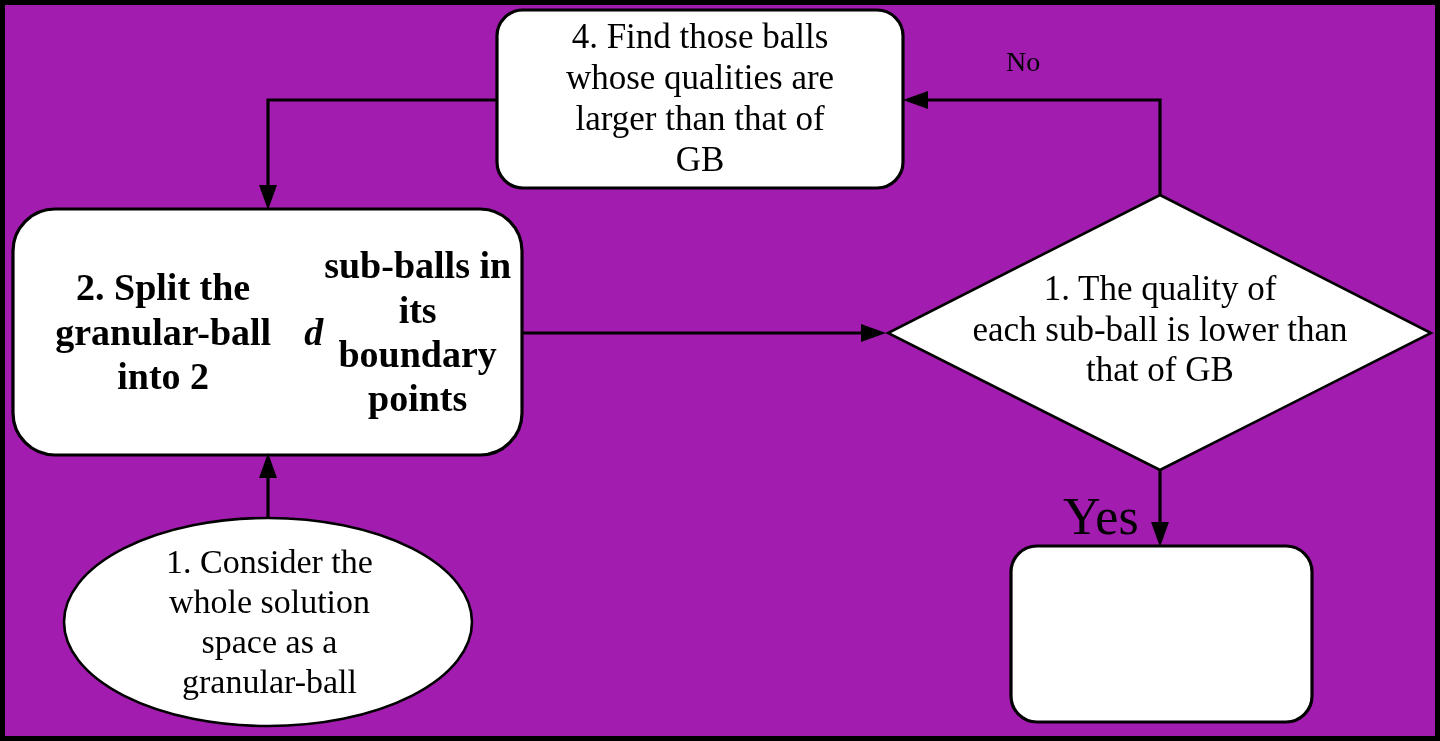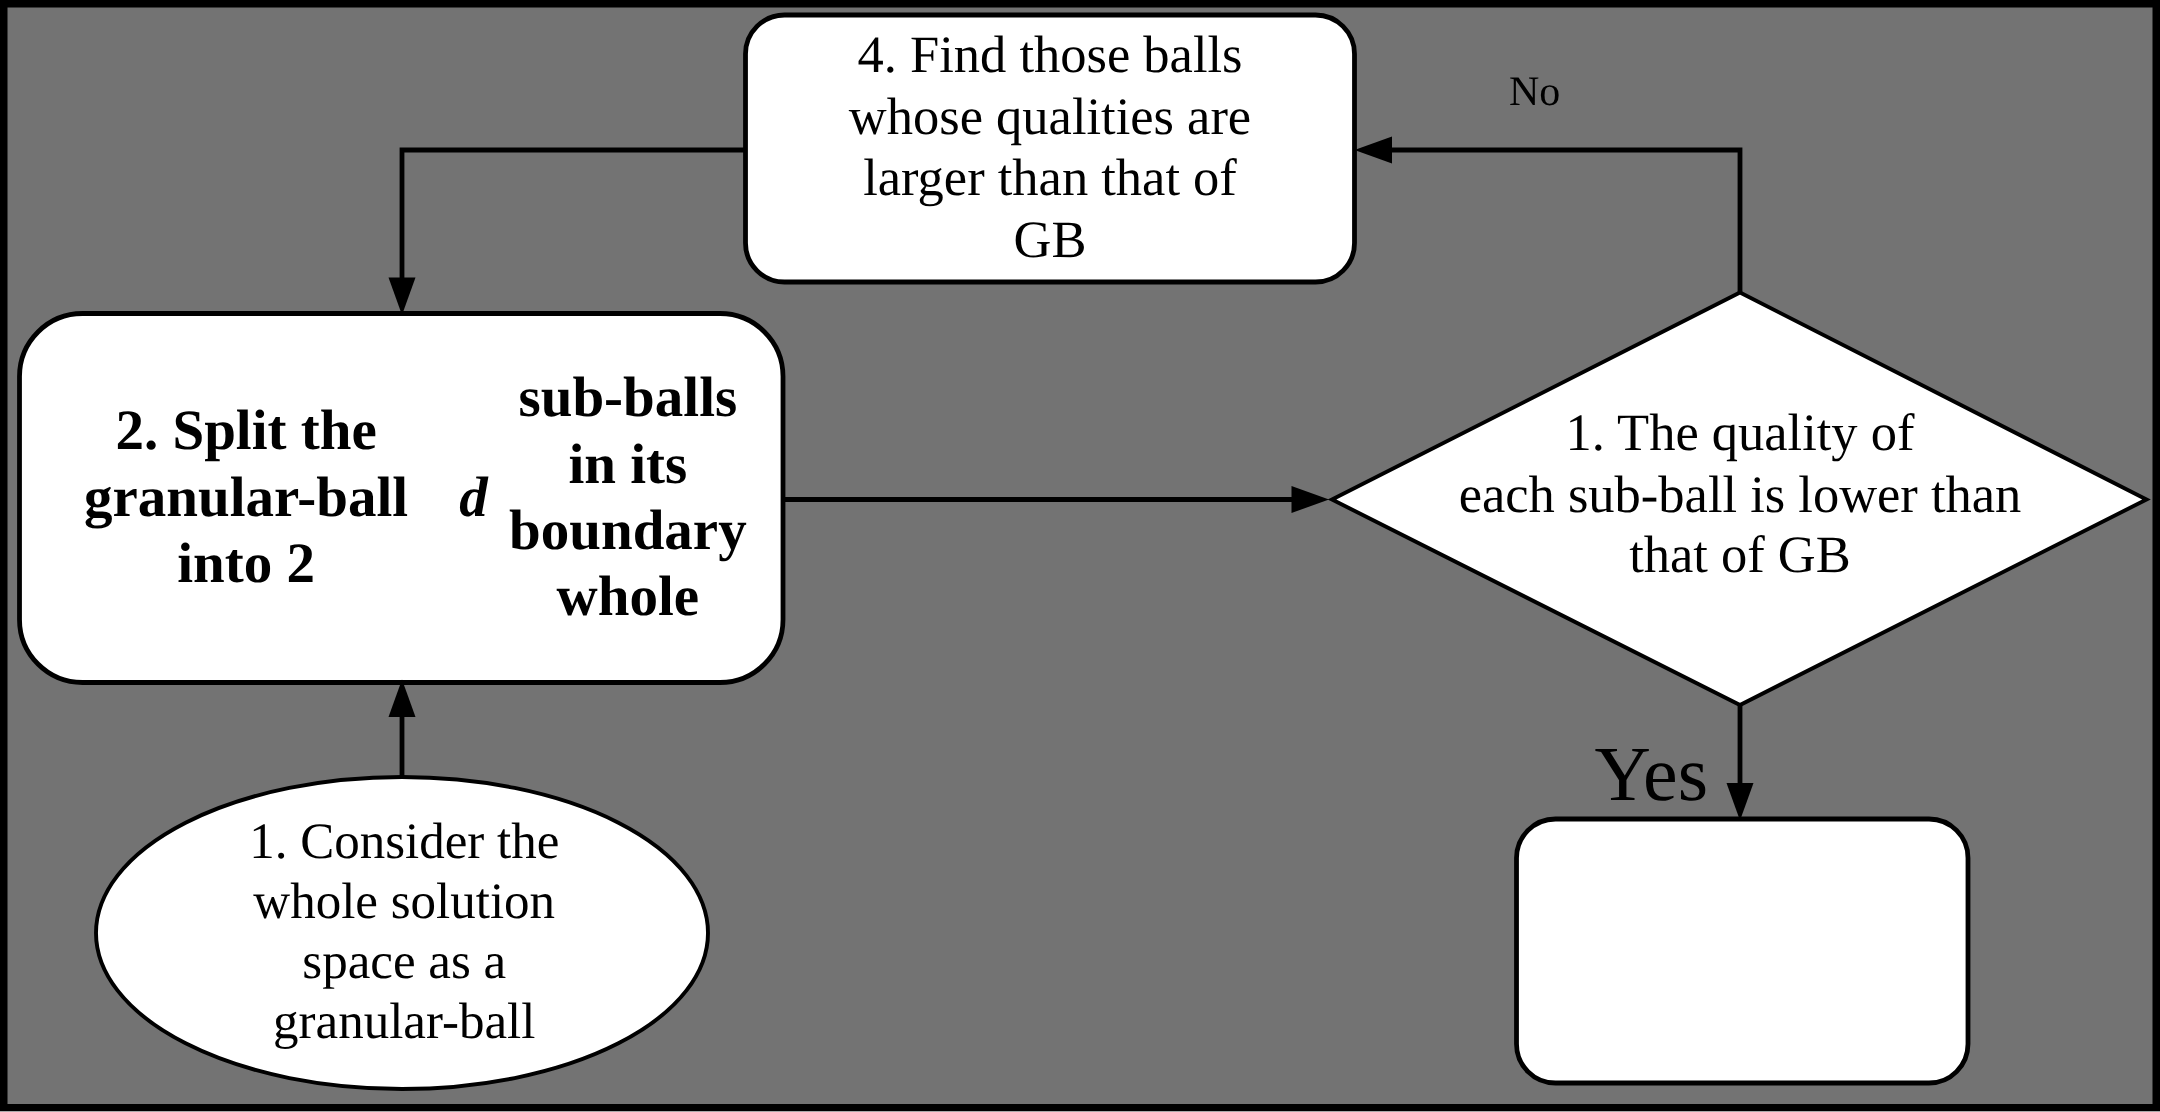--- a/index.html
+++ b/index.html
@@ -7,21 +7,21 @@
     padding: 0;
     background: #ffffff;
   }
   body {
     font-family: "Liberation Serif", "DejaVu Serif", serif;
   }
   #canvas {
     position: relative;
     width: 1440px;
     height: 741px;
-    background: #737373;
+    background: #a21caf;
     box-sizing: border-box;
     overflow: hidden;
   }
   #flow-svg {
     position: absolute;
     left: 0;
     top: 0;
     width: 1440px;
     height: 741px;
     display: block;
@@ -113,21 +113,21 @@
 
   </svg>
 
   <div class="node-text t-box4">4. Find those balls
 whose qualities are
 larger than that of
 GB</div>
 
   <div class="node-text t-box2"><span>2. Split the granular-ball
 into 2</span><span class="ital">d</span><span> sub-balls in its
-boundary whole</span></div>
+boundary points</span></div>
 
   <div class="node-text t-diamond">1. The quality of
 each sub-ball is lower than
 that of GB</div>
 
   <div class="node-text t-ellipse">1. Consider the
 whole solution
 space as a
 granular-ball</div>
 

